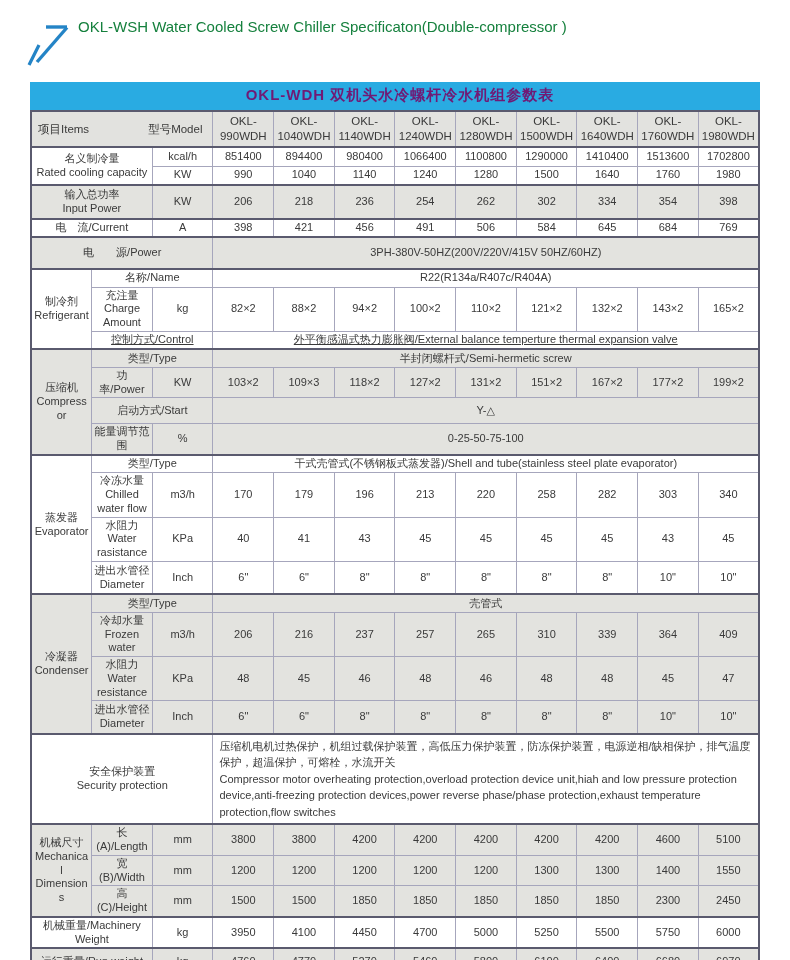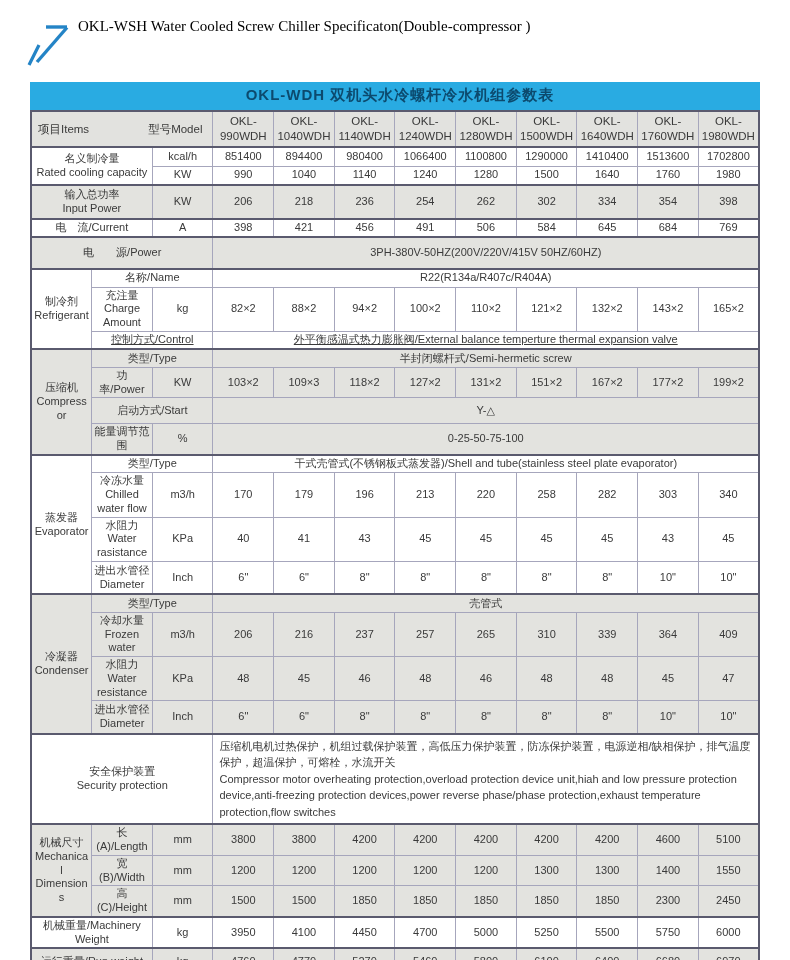--- a/index.html
+++ b/index.html
@@ -2,23 +2,23 @@
 <html><head>
 <meta charset="utf-8">
 <style>
   html,body{margin:0;padding:0;background:#fff;}
   body{width:790px;min-height:960px;font-family:"Liberation Sans","DejaVu Sans",sans-serif;color:#3a3a3a;}
   
   .page-header{display:flex;align-items:flex-start;padding:16px 30px 8px 26px;}
   .logo{width:46px;height:50px;flex:0 0 46px;margin-top:2px;}
   .titles{margin-left:6px;}
   .title-zh{font-size:23px;font-weight:bold;letter-spacing:1px;color:#3d3d3d;line-height:1.25;}
-  .title-en{font-size:15px;color:#000000;margin-top:2px;font-family:Liberation Serif, serif;}
+  .title-en{font-size:15px;color:#15803d;margin-top:2px;}
   
-  .banner{margin:6px 30px 0 30px;background:#29abe2;color:#0c4a6e;text-align:center;
+  .banner{margin:6px 30px 0 30px;background:#29abe2;color:#701a75;text-align:center;
           font-size:15px;font-weight:bold;padding:4px 0 5px 10px;letter-spacing:1px;}
   
   table.spec{margin:0 30px;border-collapse:collapse;table-layout:fixed;width:730px;
              font-size:11px;border:2px solid #5a5a6e;}
   td{border:1px solid #a6a6bc;text-align:center;vertical-align:middle;
      padding:1px 2px;line-height:1.25;white-space:pre-line;word-wrap:break-word;}
   tr.sh td{background:#e3e3df;}
   tr.gb td{border-top:2px solid #5a5a6e;}
   tr.head td{background:#e2e2df;font-size:11.5px;}
   td.model{line-height:1.3;}

